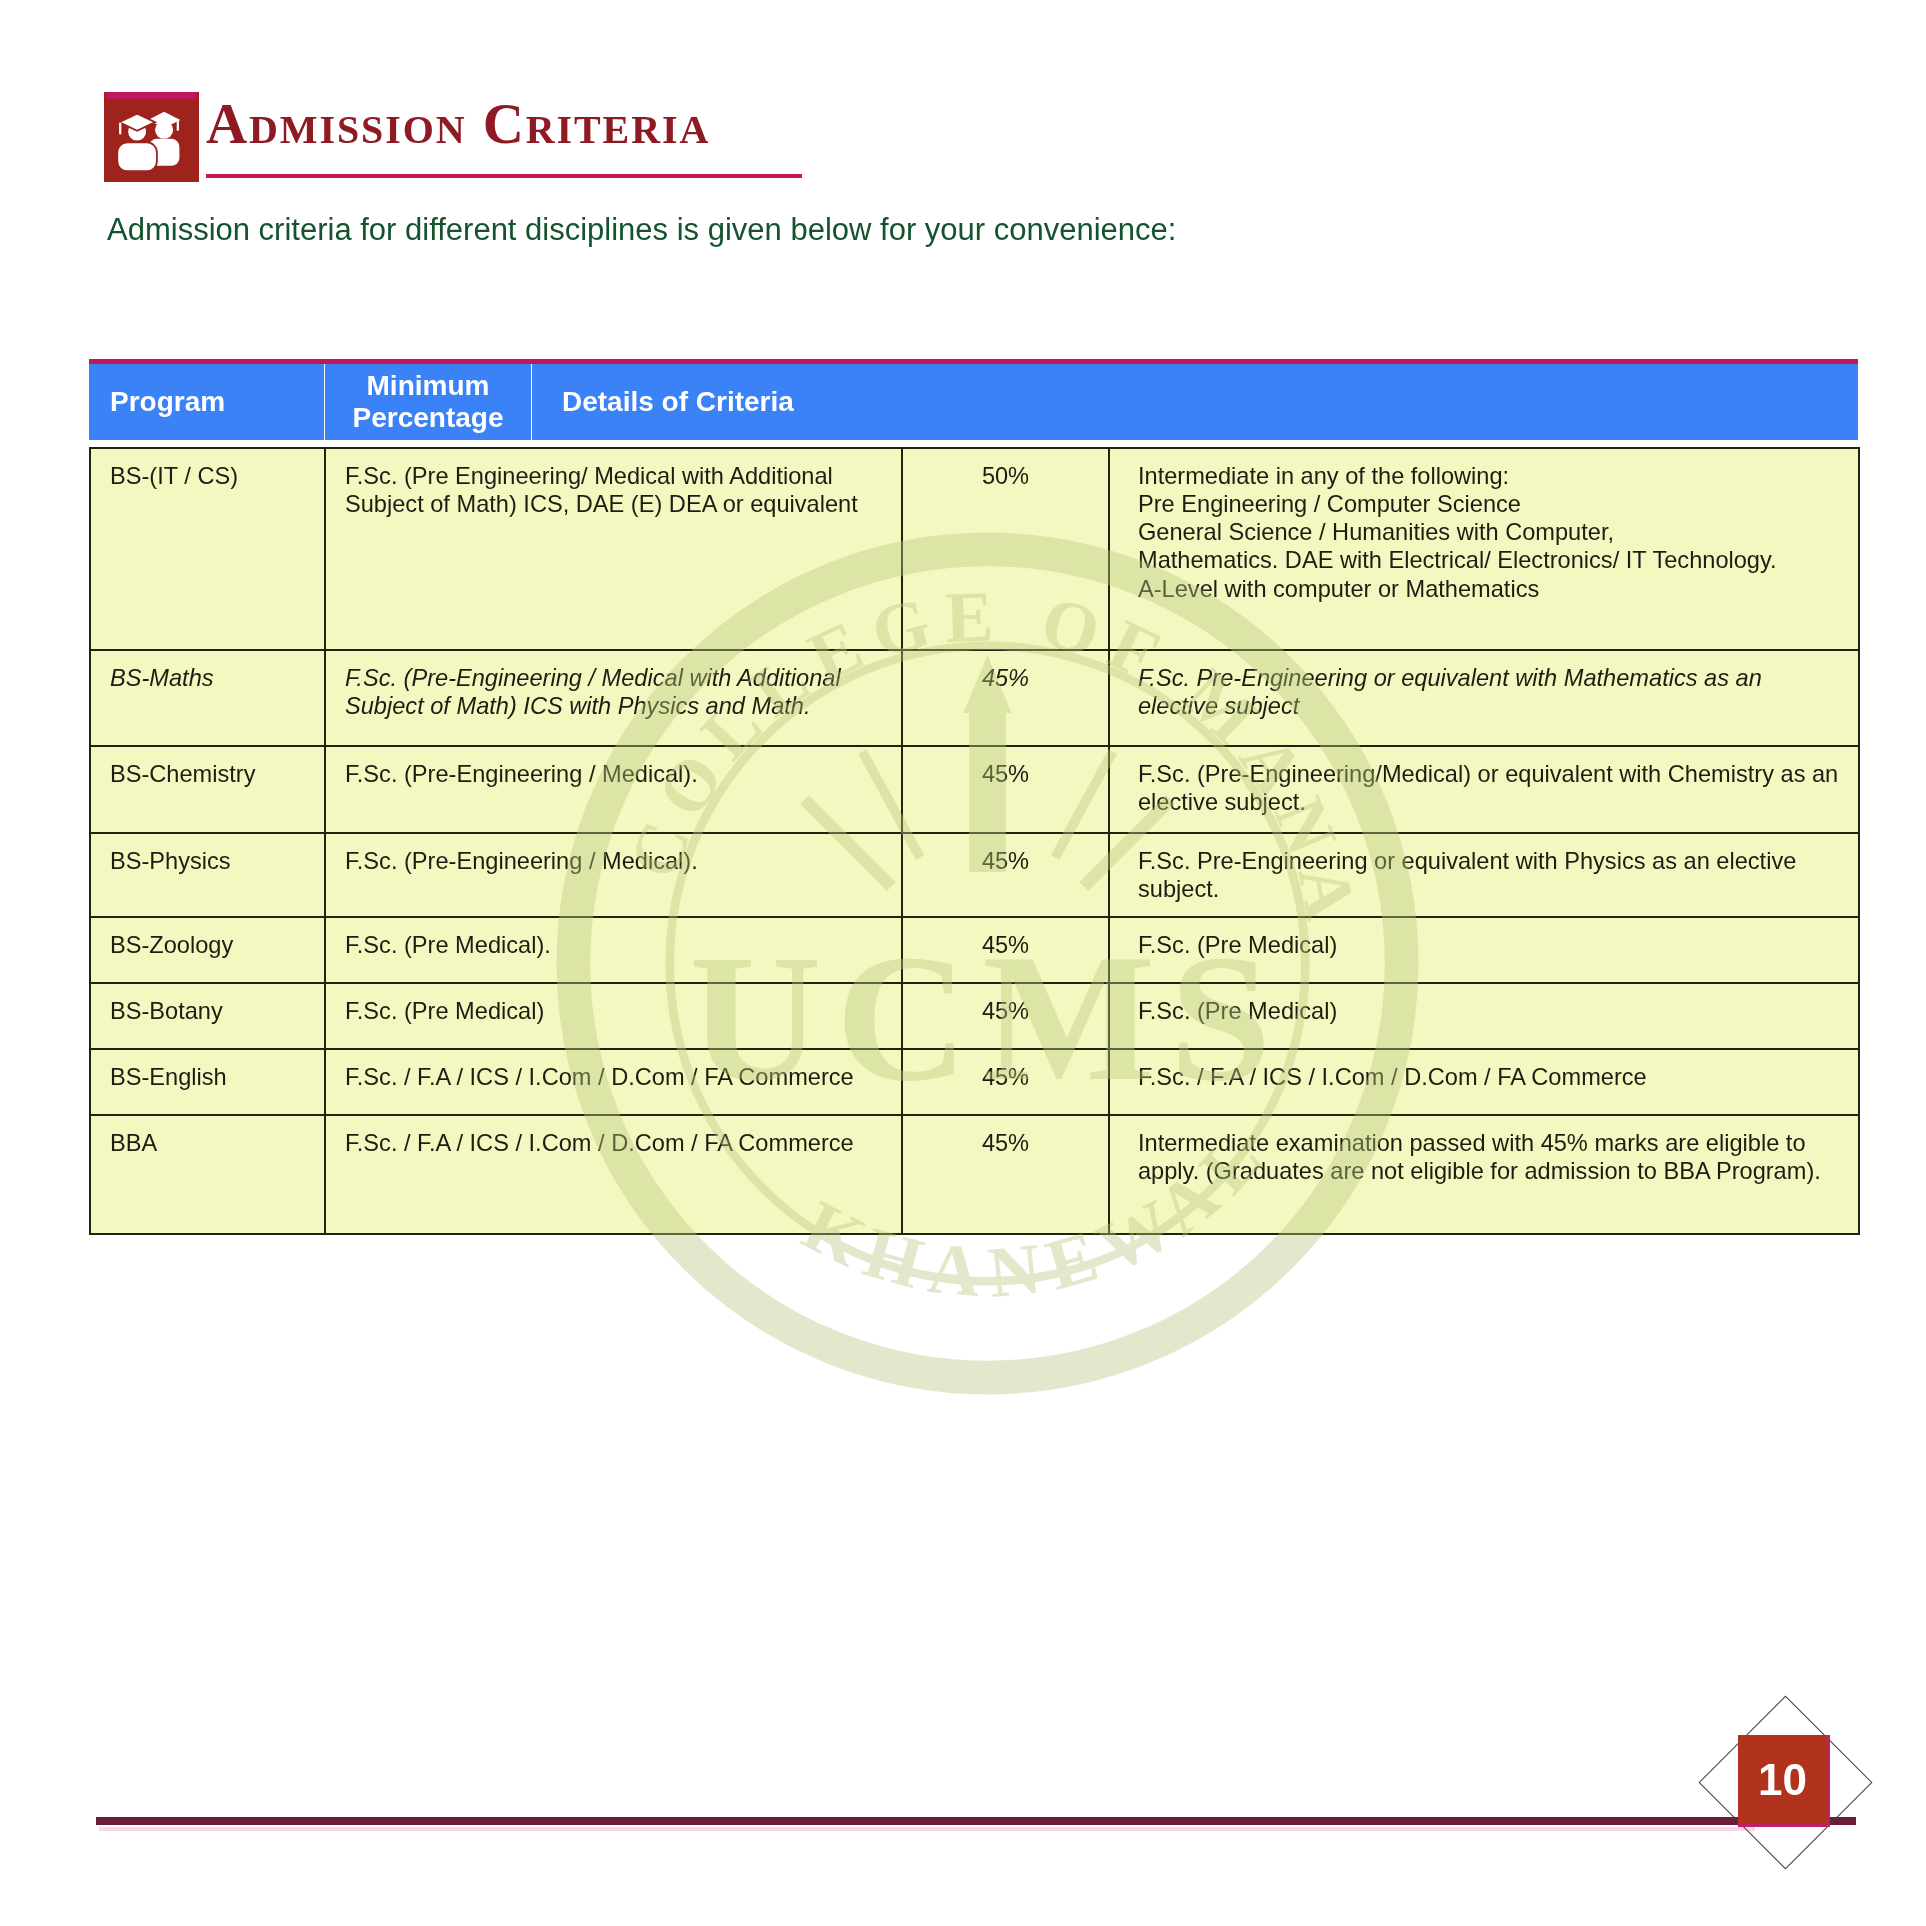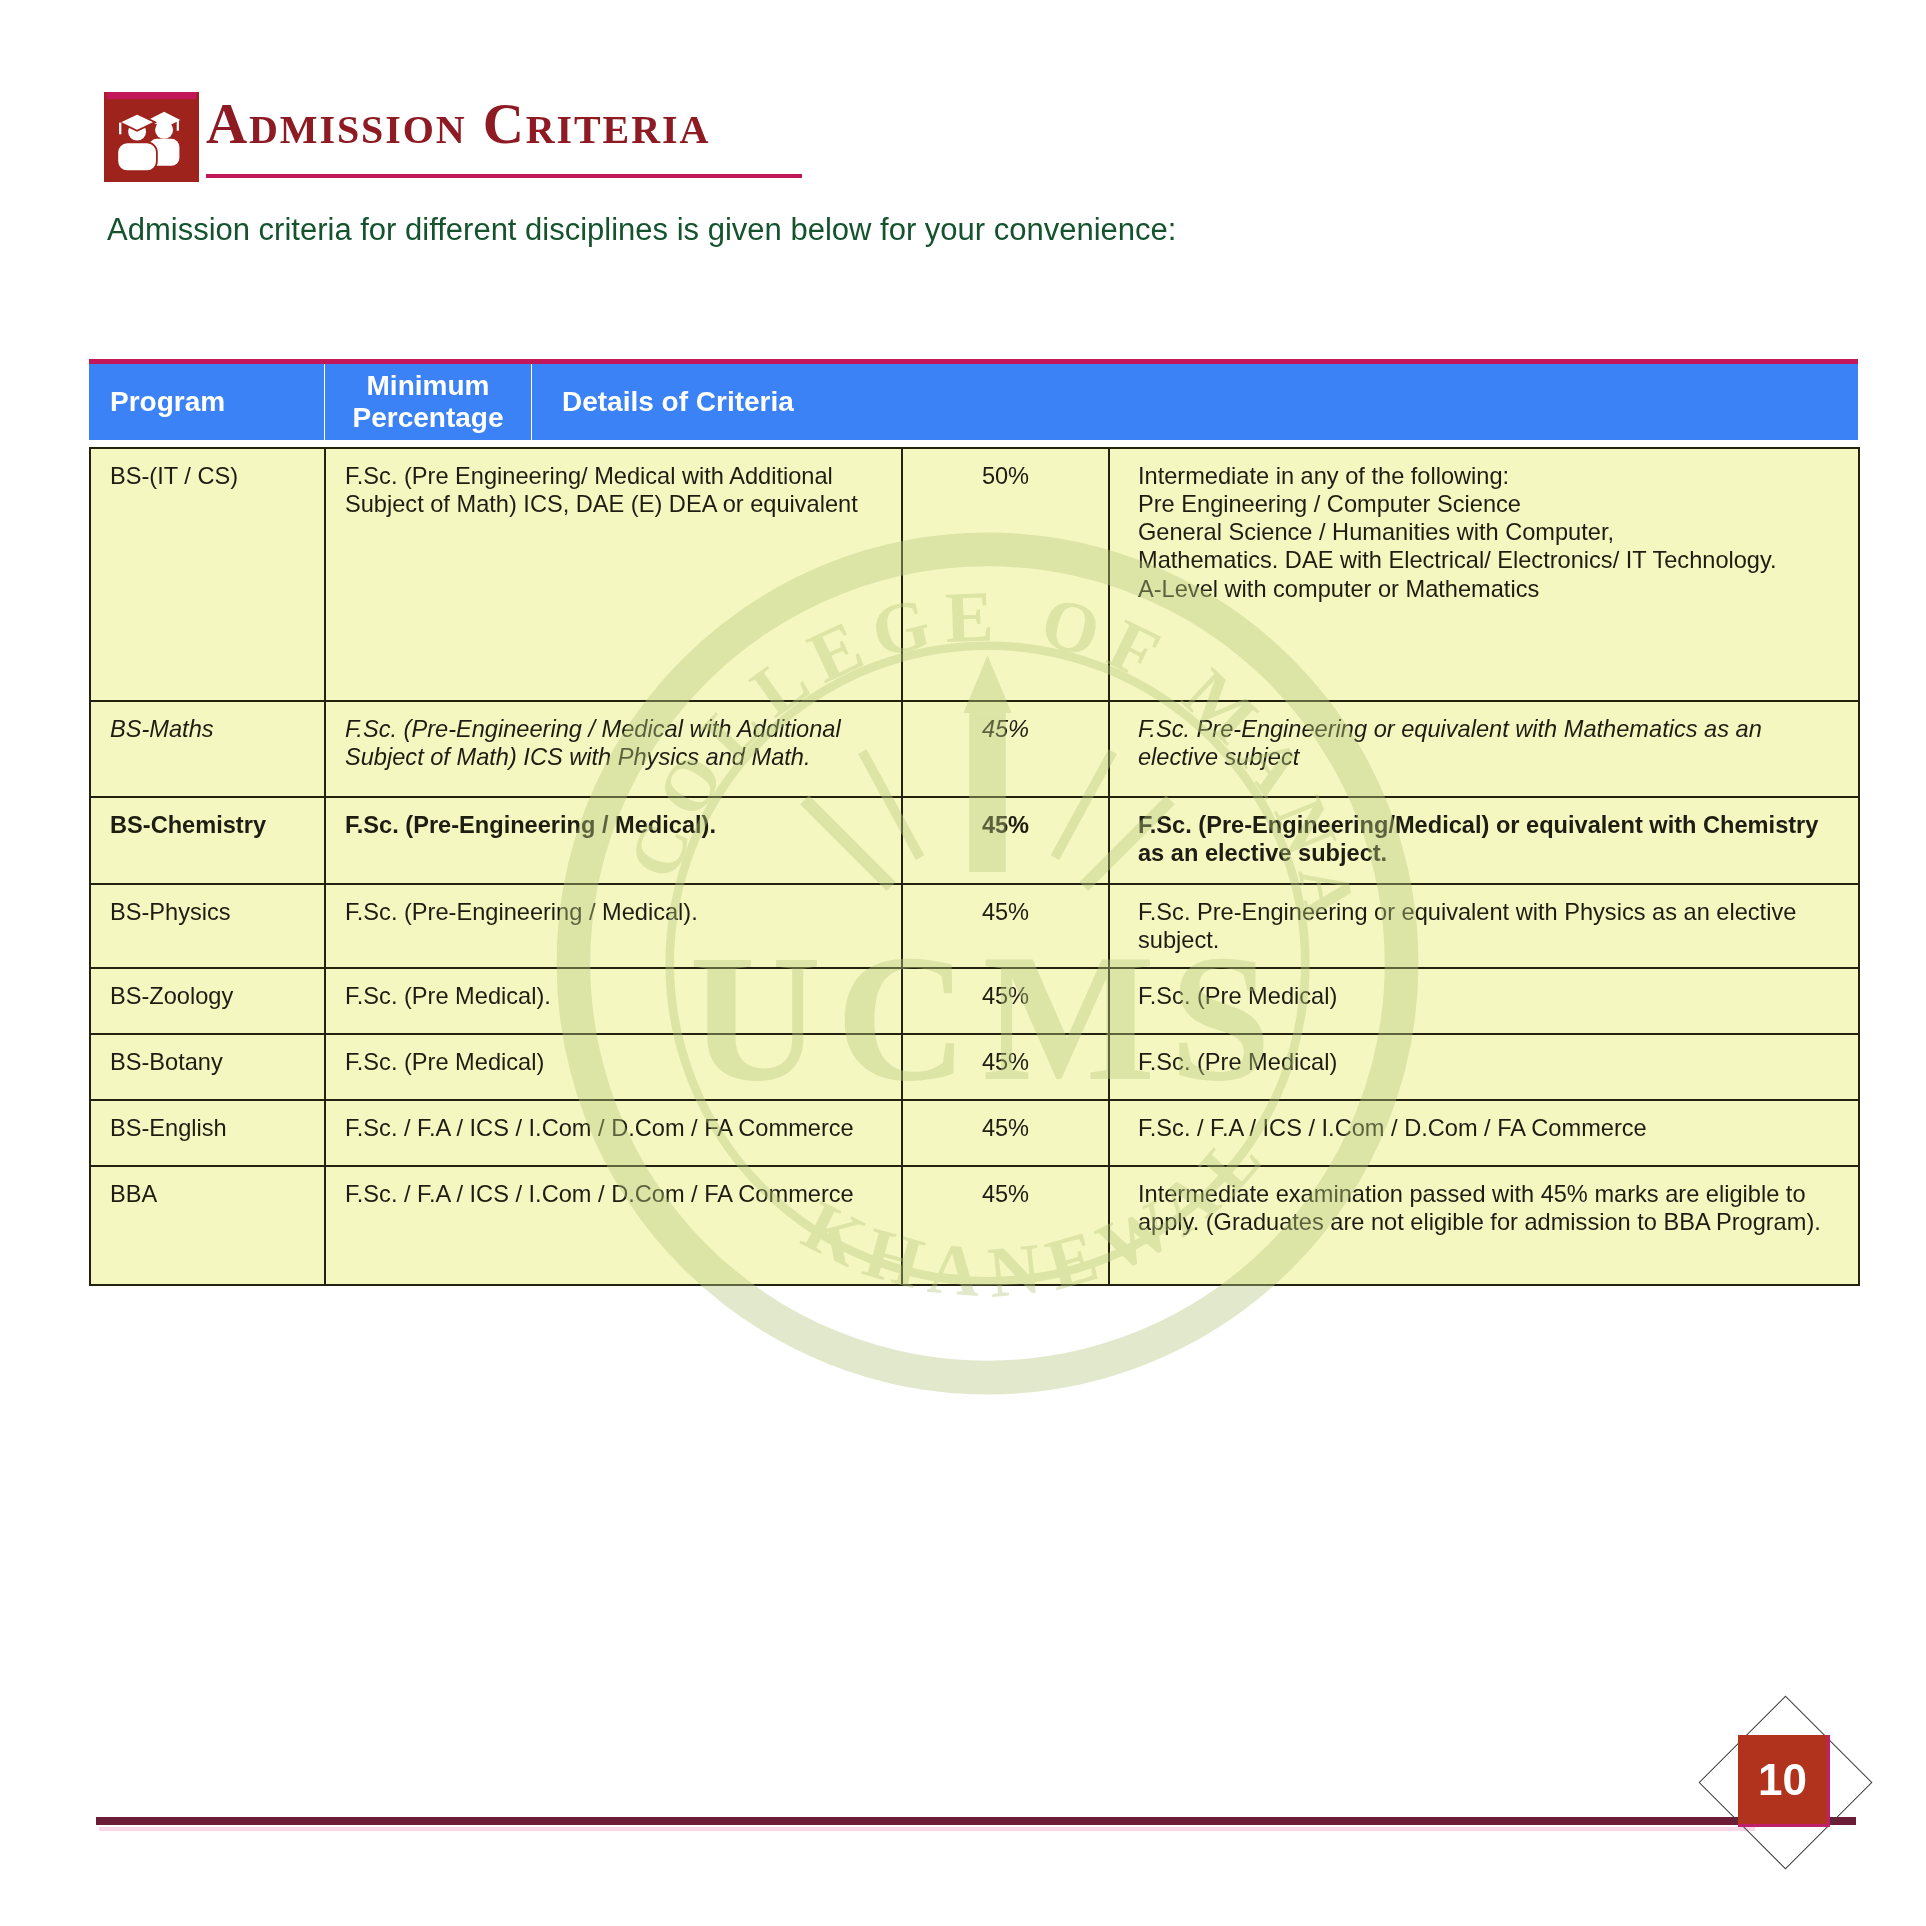--- a/index.html
+++ b/index.html
@@ -52,21 +52,21 @@
   table.criteria col.c3{width:207px;}
   table.criteria col.c4{width:750px;}
   table.criteria td{
     border:2.4px solid #22220f;vertical-align:top;
     font-size:23.6px;line-height:1.2;color:#1d1d12;
     padding:12.5px 14.4px 9.6px 19px;box-sizing:border-box;
     background:#f5f7c1;background-clip:padding-box;
   }
   table.criteria td.pct{text-align:center;padding-left:4.8px;padding-right:4.8px;}
   table.criteria td.details{padding-left:28px;}
-  tr.r1{height:253px;} tr.r2{height:96px;font-style:italic;} tr.r3{height:87px;font-weight:bold;} tr.r4{height:84px;}
+  tr.r1{height:202px;} tr.r2{height:96px;font-style:italic;} tr.r3{height:87px;} tr.r4{height:84px;}
   tr.r5{height:66px;margin-top:40px;} tr.r6{height:66px;} tr.r7{height:66px;} tr.r8{height:119px;}
   
   .watermark{
     position:absolute;left:506px;top:482px;width:963px;height:963px;
     opacity:0.40;pointer-events:none;
   }
   
   .footer-rule{position:absolute;left:96px;top:1817px;width:1760px;height:7.7px;background:#6b1d38;}
   .footer-rule-glow{position:absolute;left:99px;top:1827px;width:1656px;height:3.9px;background:#fbd7ea;}
   .badge-diamond{

